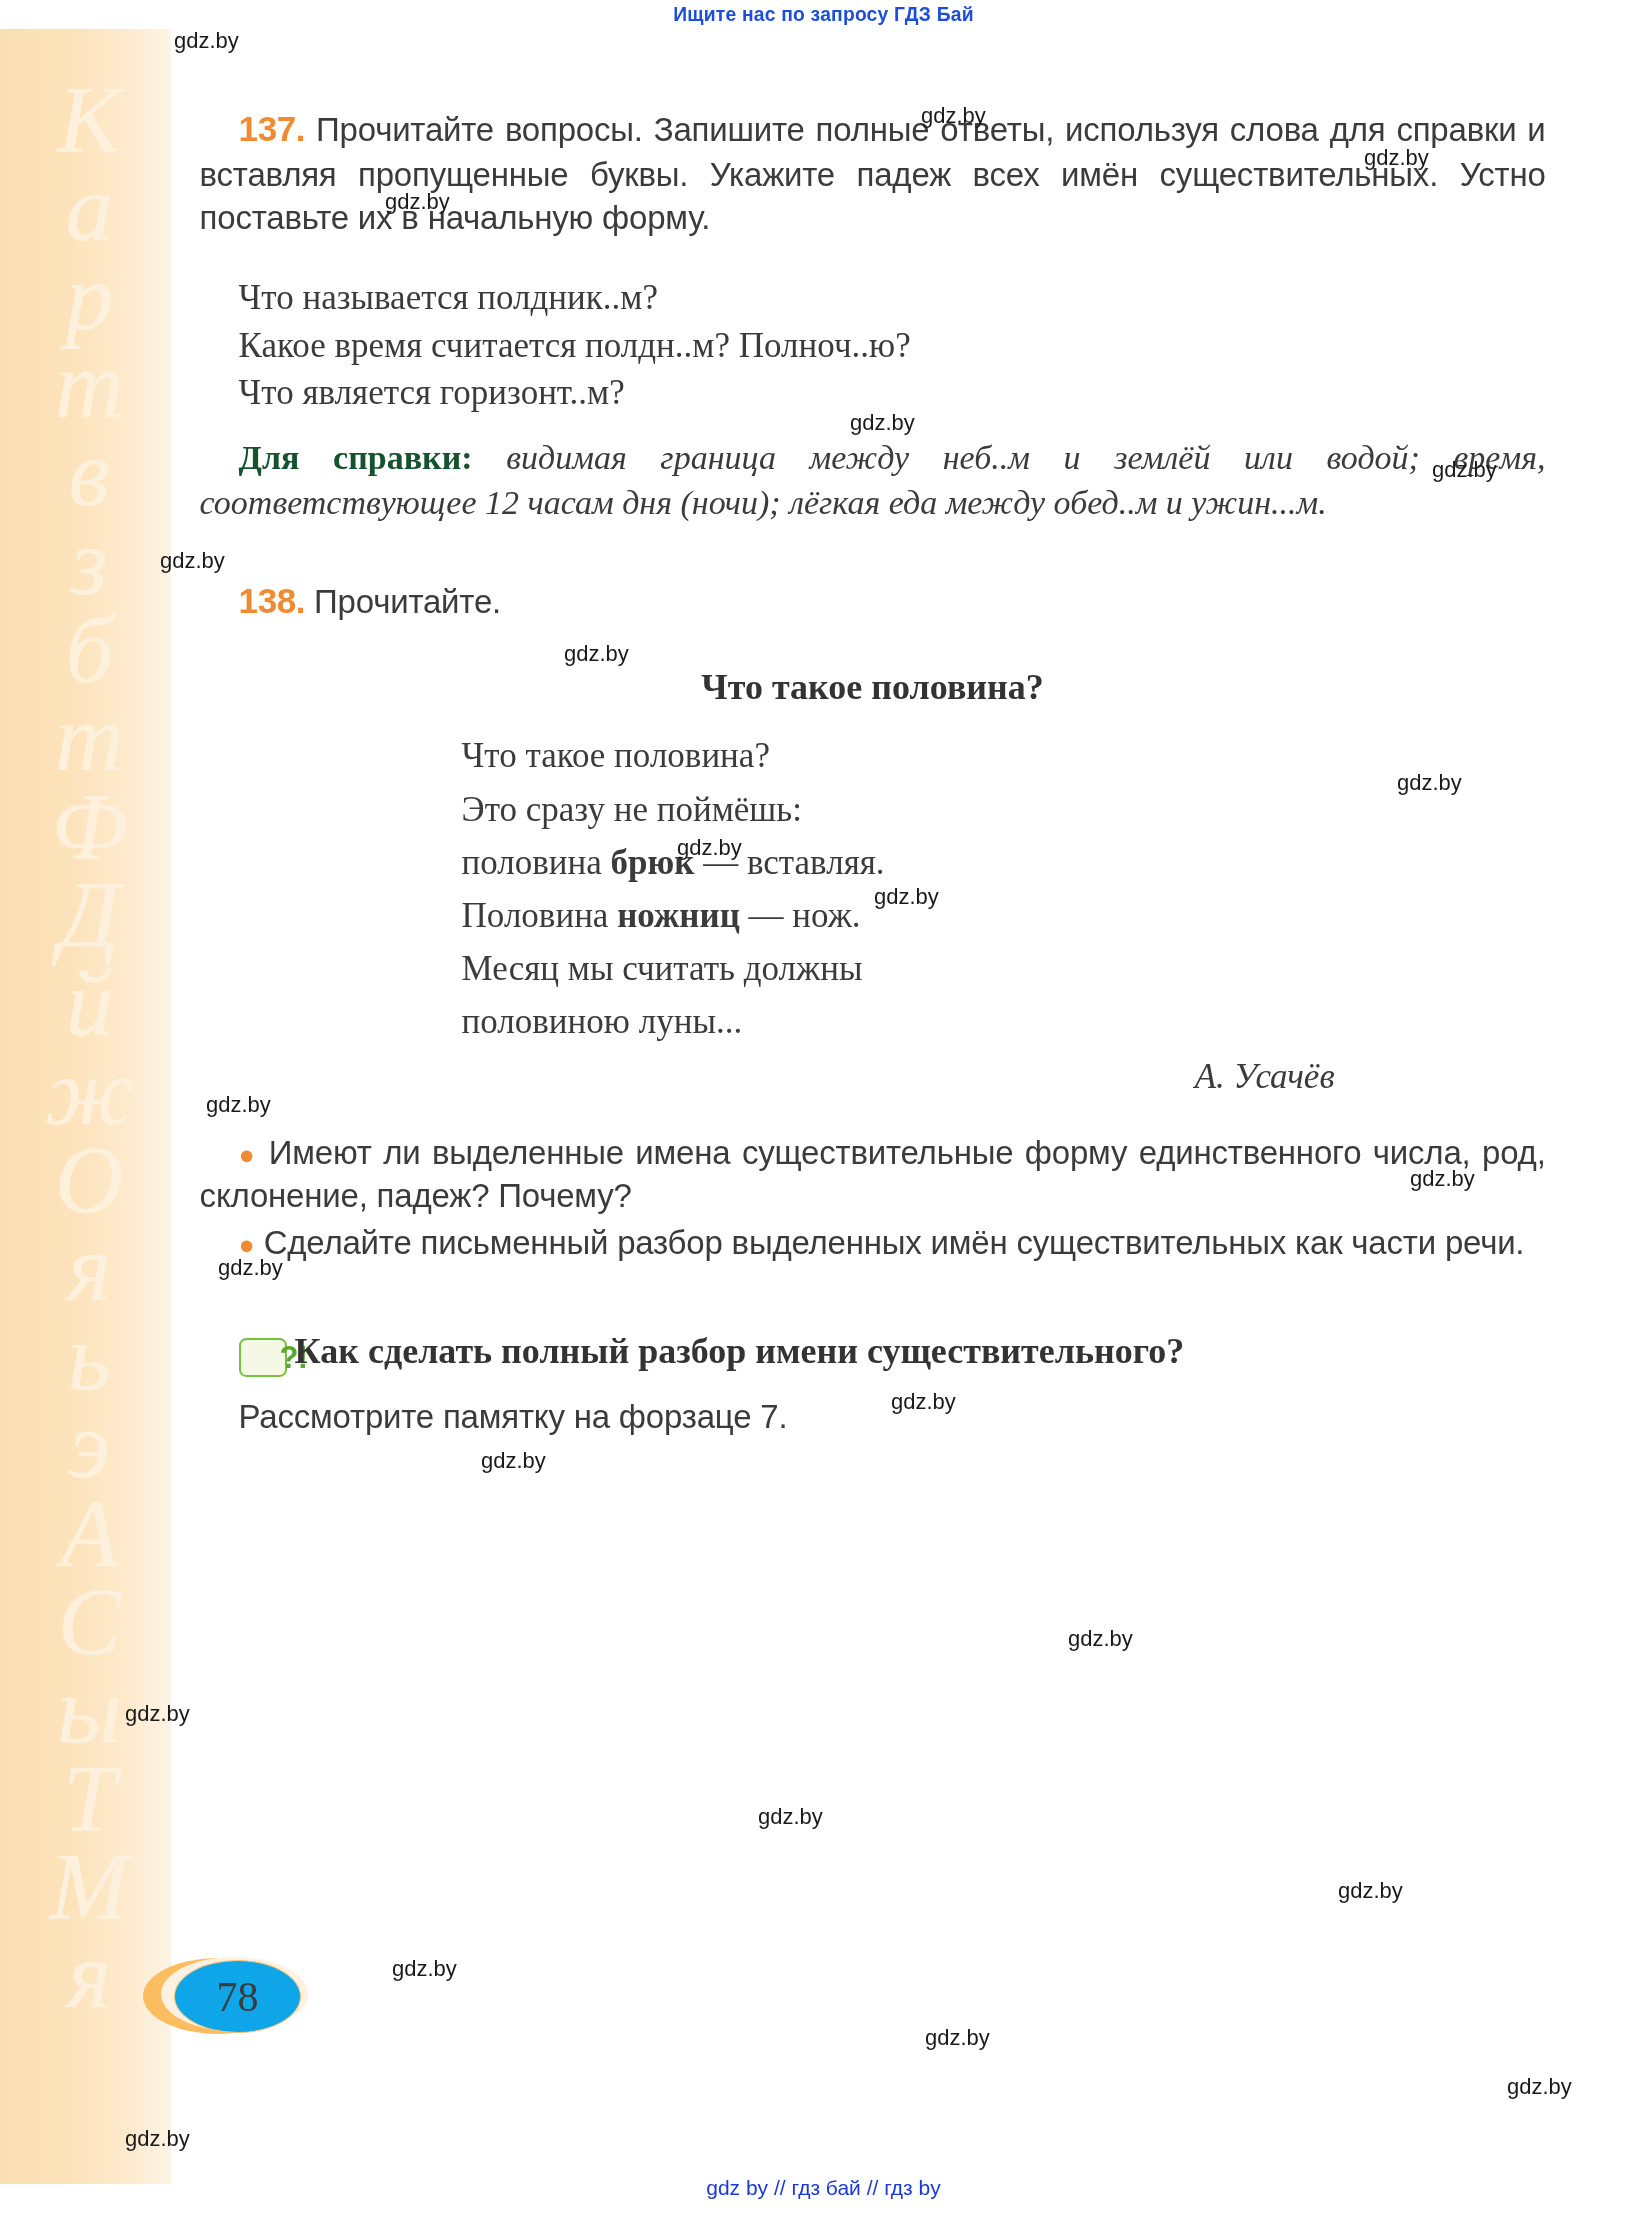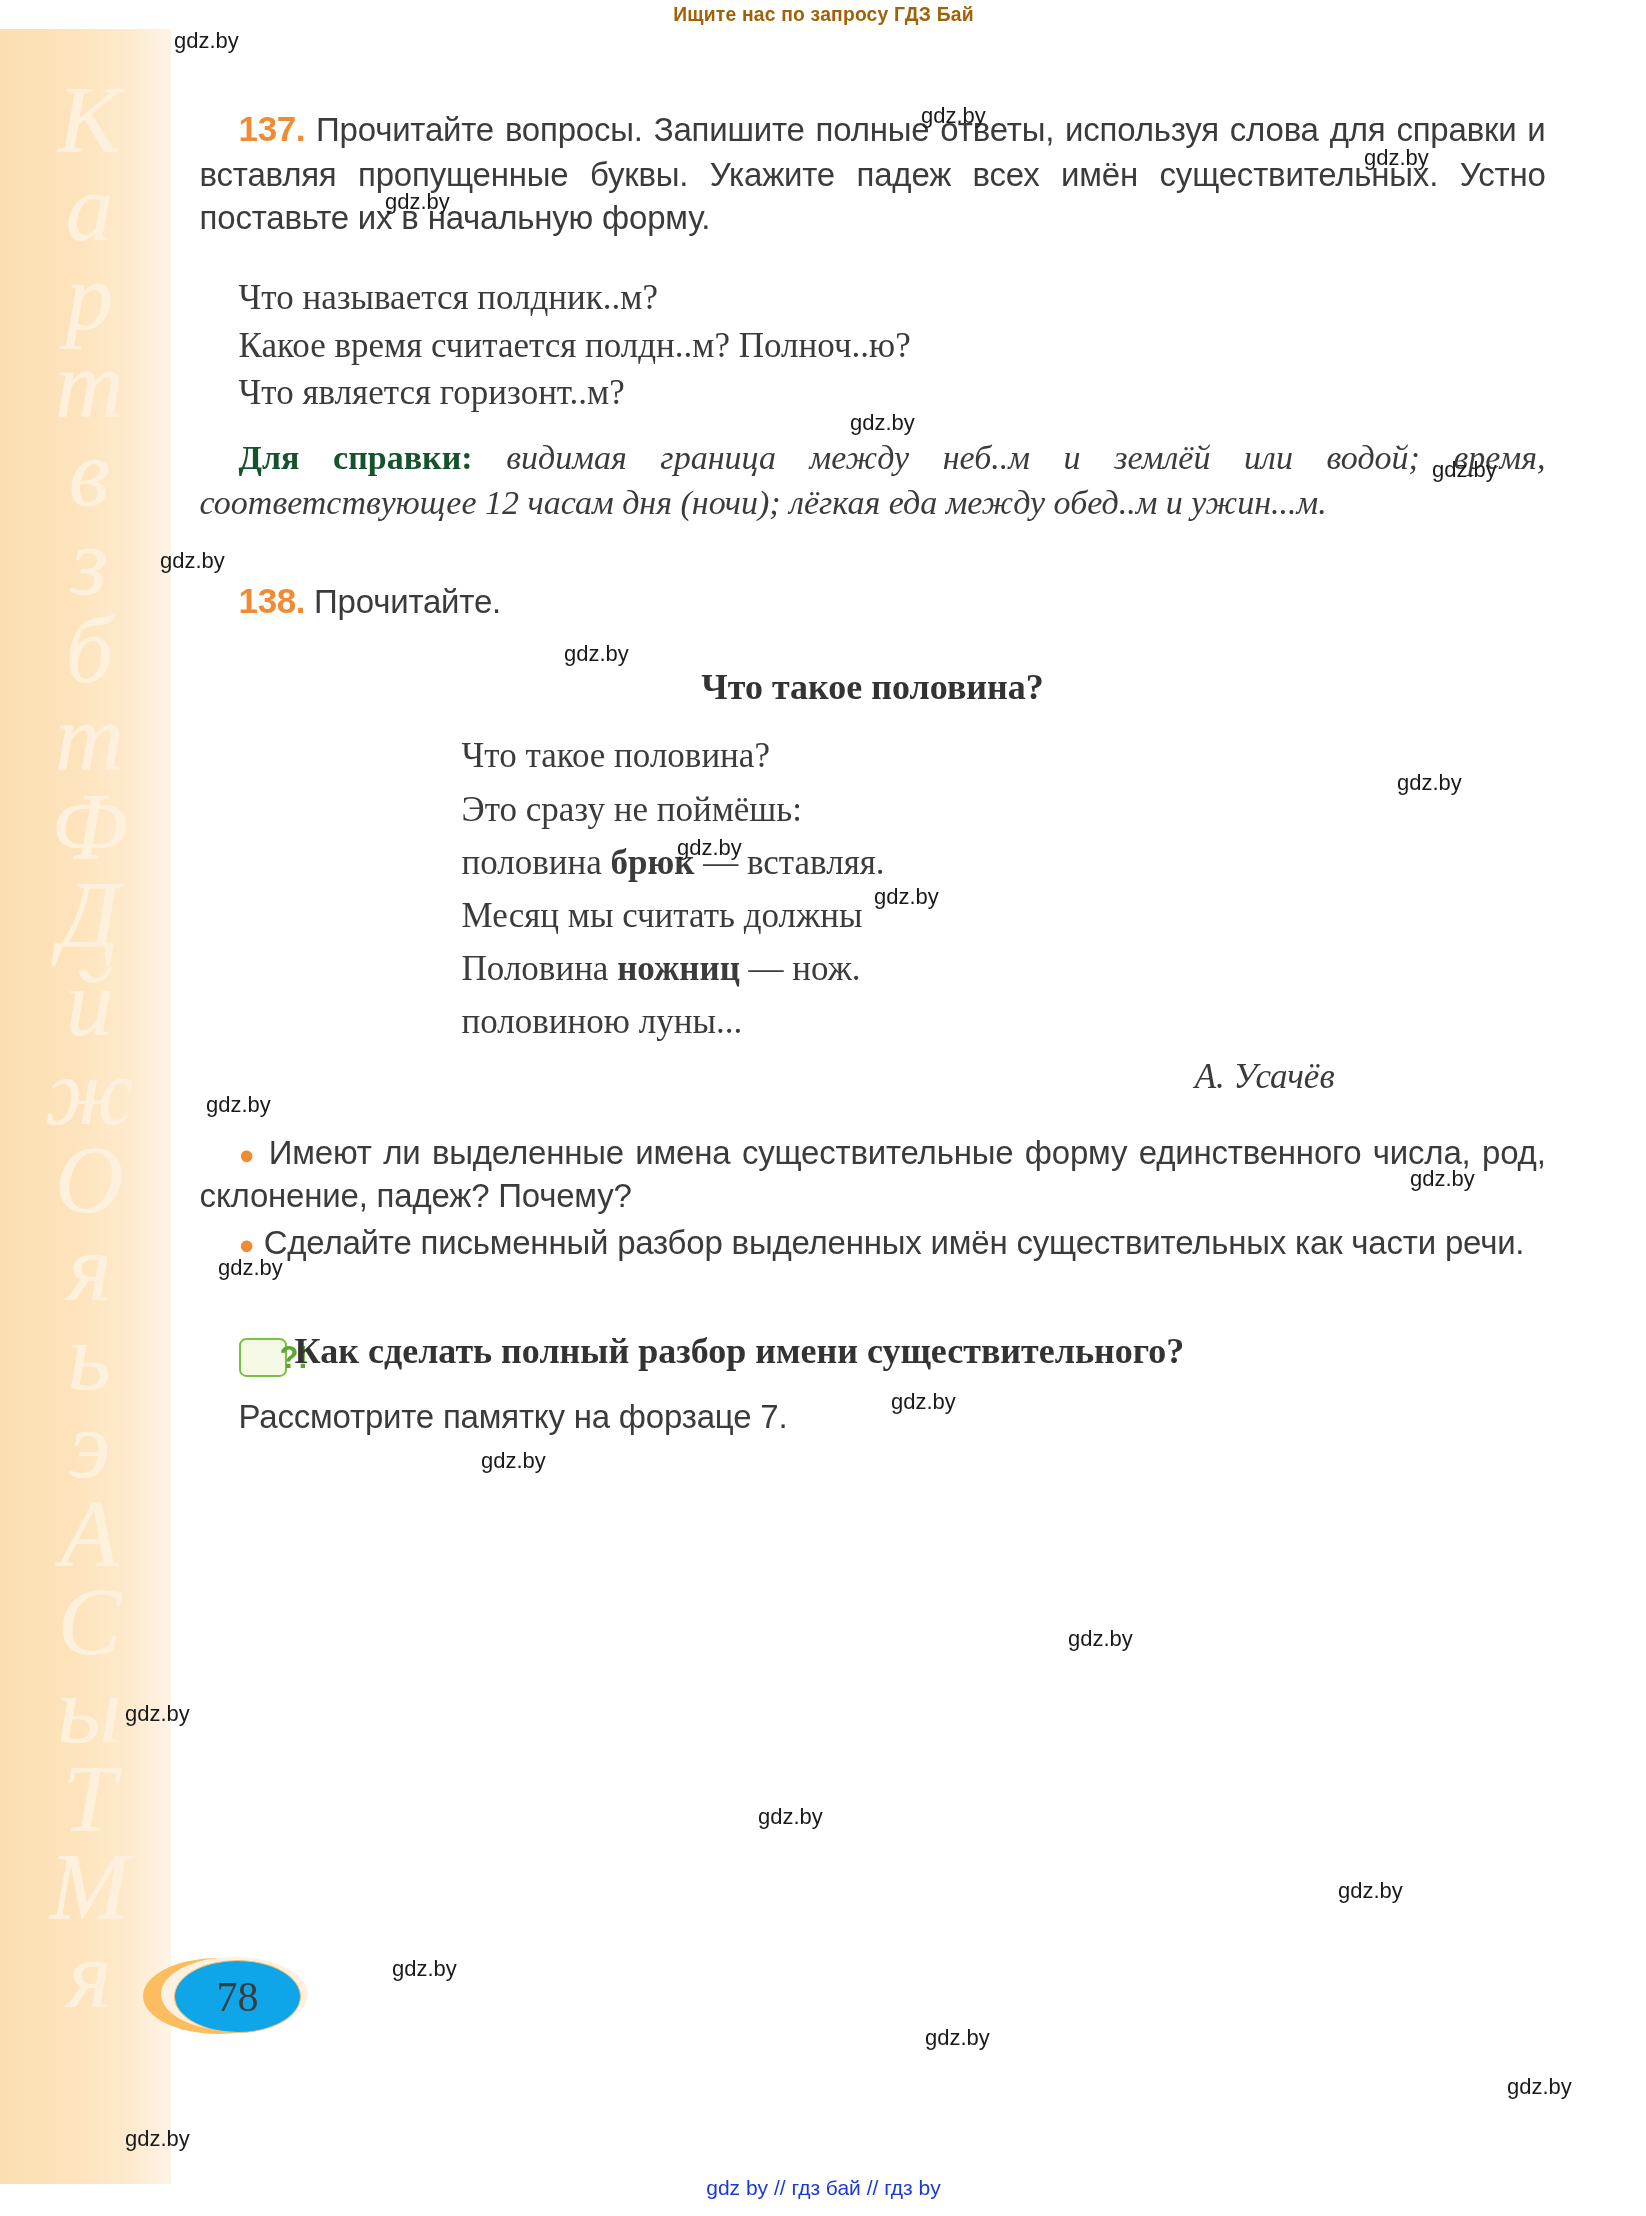--- a/index.html
+++ b/index.html
@@ -15,21 +15,21 @@
 
   
   .promo-banner {
     position: absolute;
     top: 0; left: 0;
     width: 1647px;
     height: 29px;
     display: flex;
     align-items: center;
     justify-content: center;
-    color: #a16207;
+    color: #1d4ed8;
     font-size: 19.3px;
     font-weight: bold;
     font-family: "Liberation Sans", sans-serif;
     letter-spacing: 0.2px;
     z-index: 40;
   }
 
   
   .margin-strip {
     position: absolute;
@@ -316,24 +316,24 @@
         <div>
           <span>Что такое половина?</span><b></b><span></span>
         </div>
         <div>
           <span>Это сразу не поймёшь:</span><b></b><span></span>
         </div>
         <div>
           <span>половина </span><b>брюк</b><span> — вставляя.</span>
         </div>
         <div>
+          <span>Половина </span><b>ножниц</b><span> — нож.</span>
+        </div>
+        <div>
           <span>Месяц мы считать должны</span><b></b><span></span>
-        </div>
-        <div>
-          <span>Половина </span><b>ножниц</b><span> — нож.</span>
         </div>
         <div>
           <span>половиною луны...</span><b></b><span></span>
         </div>
       </div>
 
       <div class="poem-author" style="margin-top:8px; padding-right:211px;">А. Усачёв</div>
 
       <p class="bullet-row" style="margin:34px 0 0 0; text-indent:39px;">
         <span class="dot">●</span>

